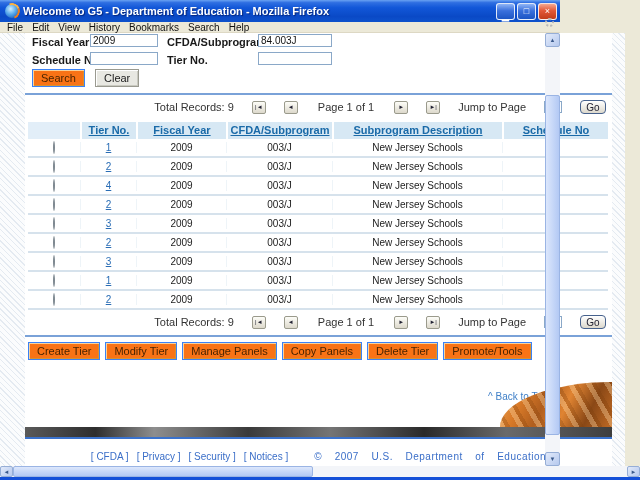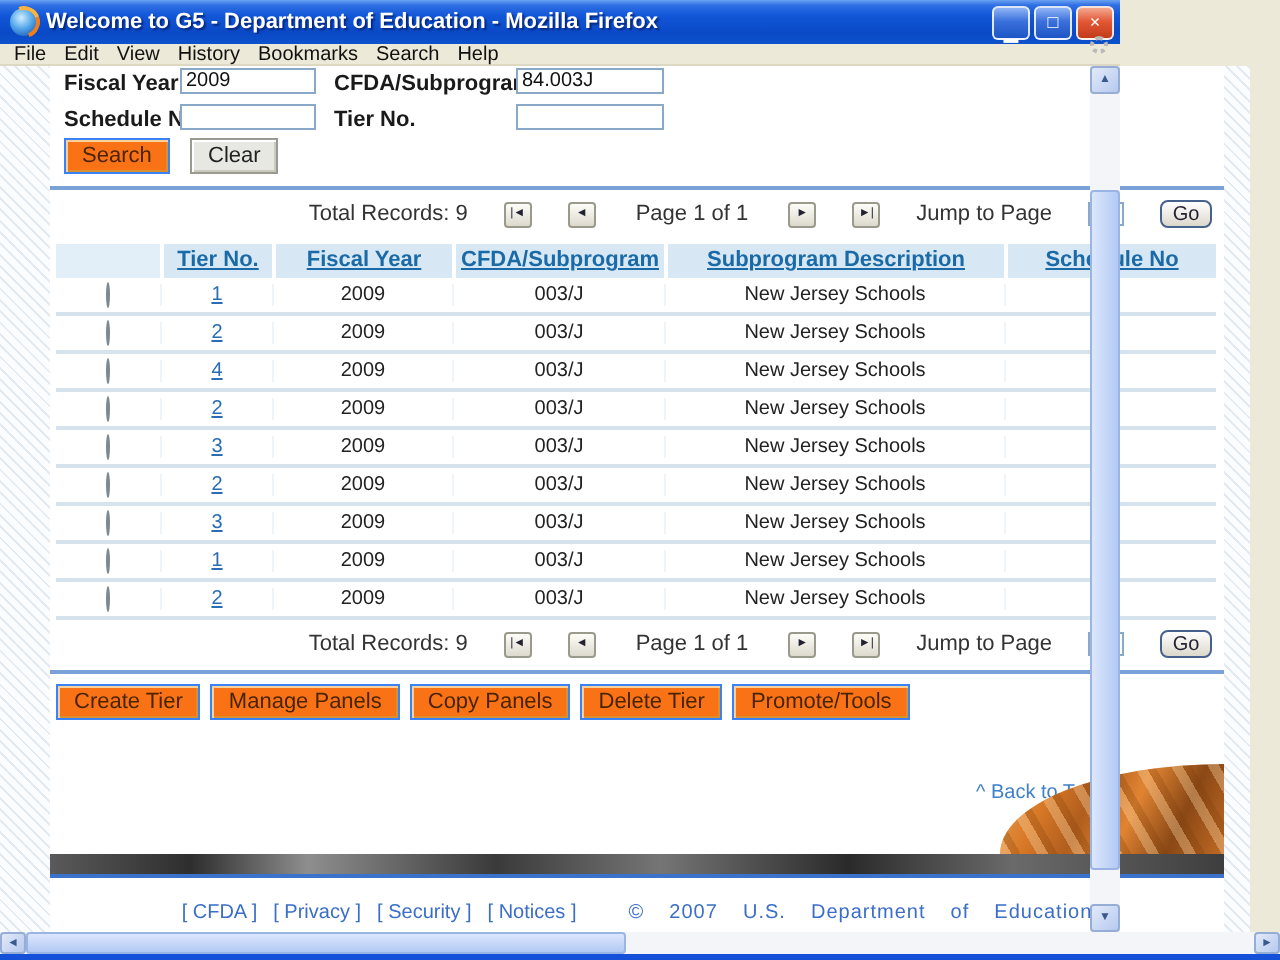--- a/index.html
+++ b/index.html
@@ -293,20 +293,21 @@
           </span>
         <span>Jump to Page</span>
         <input class="jump-input" type="text" value="1" style="">
         <span class="go-btn">Go</span>
       </div>
 
       <div class="divider d2"></div>
 
       <div class="actions">
         <button class="btn orange">Create Tier</button>
+        <button class="btn orange">Modify Tier</button>
         <button class="btn orange">Manage Panels</button>
         <button class="btn orange">Copy Panels</button>
         <button class="btn orange">Delete Tier</button>
         <button class="btn orange">Promote/Tools</button>
       </div>
 
       <span class="back-top">^ Back to Top</span>
 
       <div class="photo"></div>
       <div class="band"></div>

